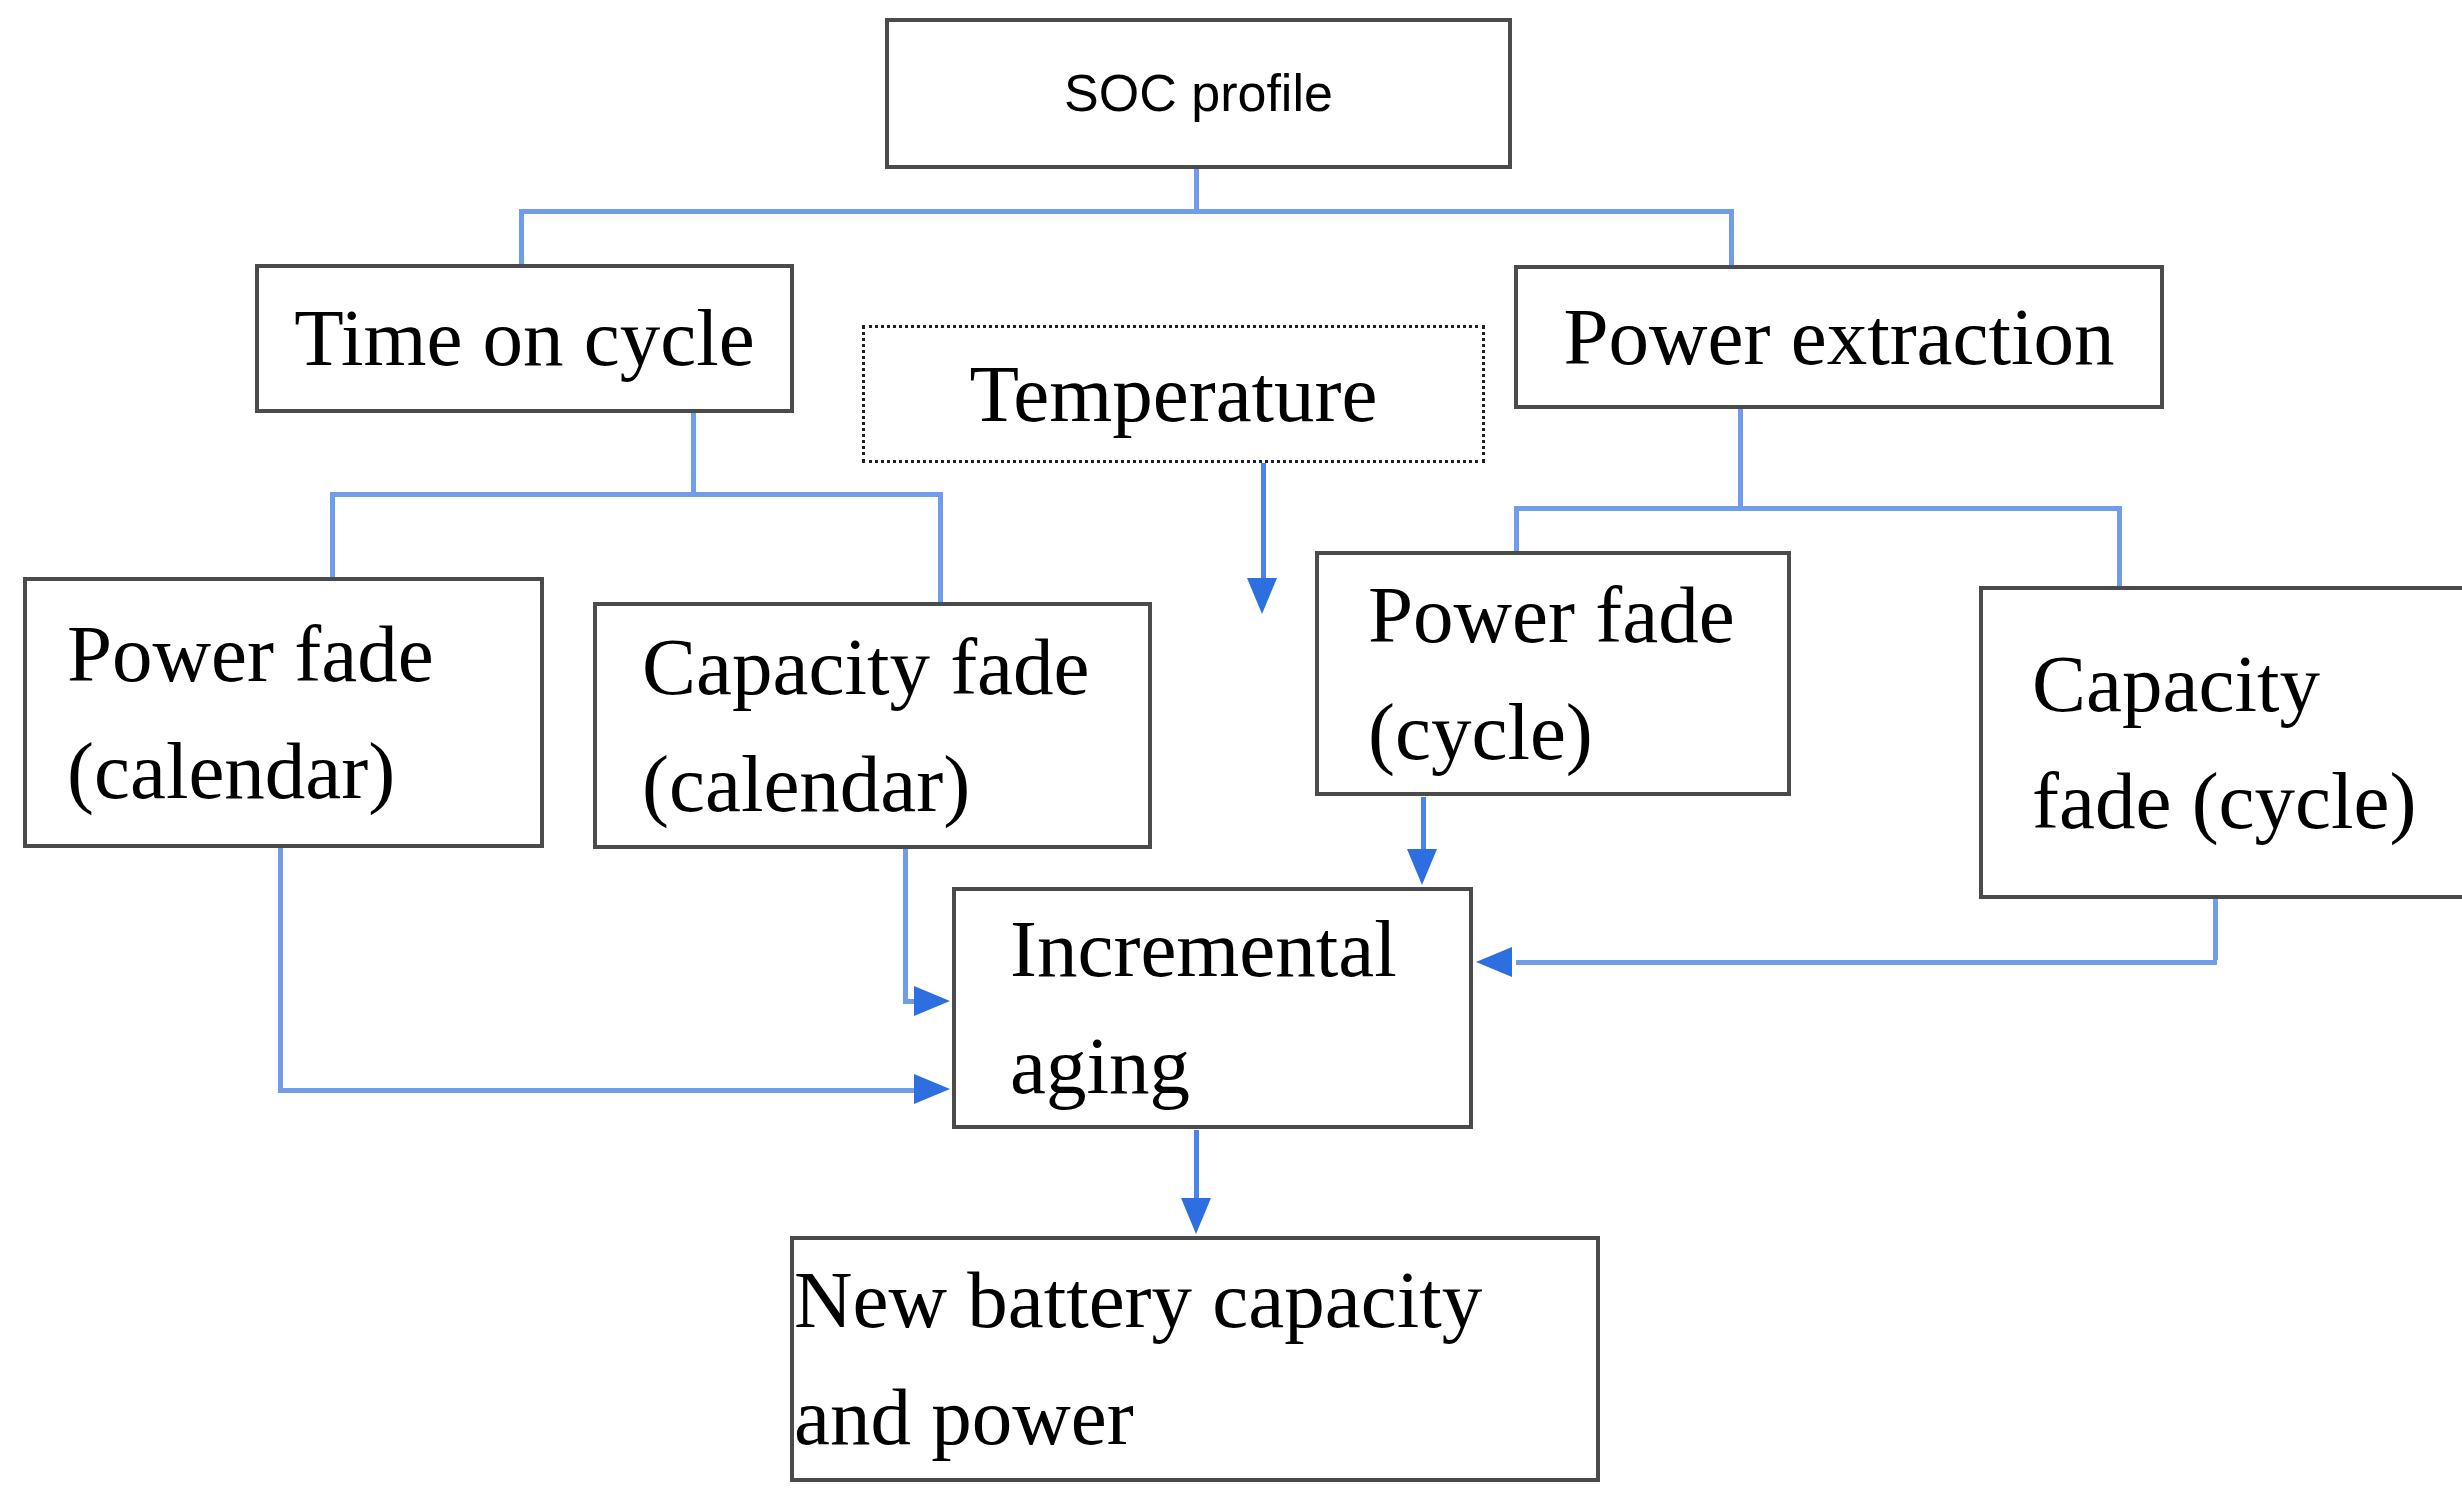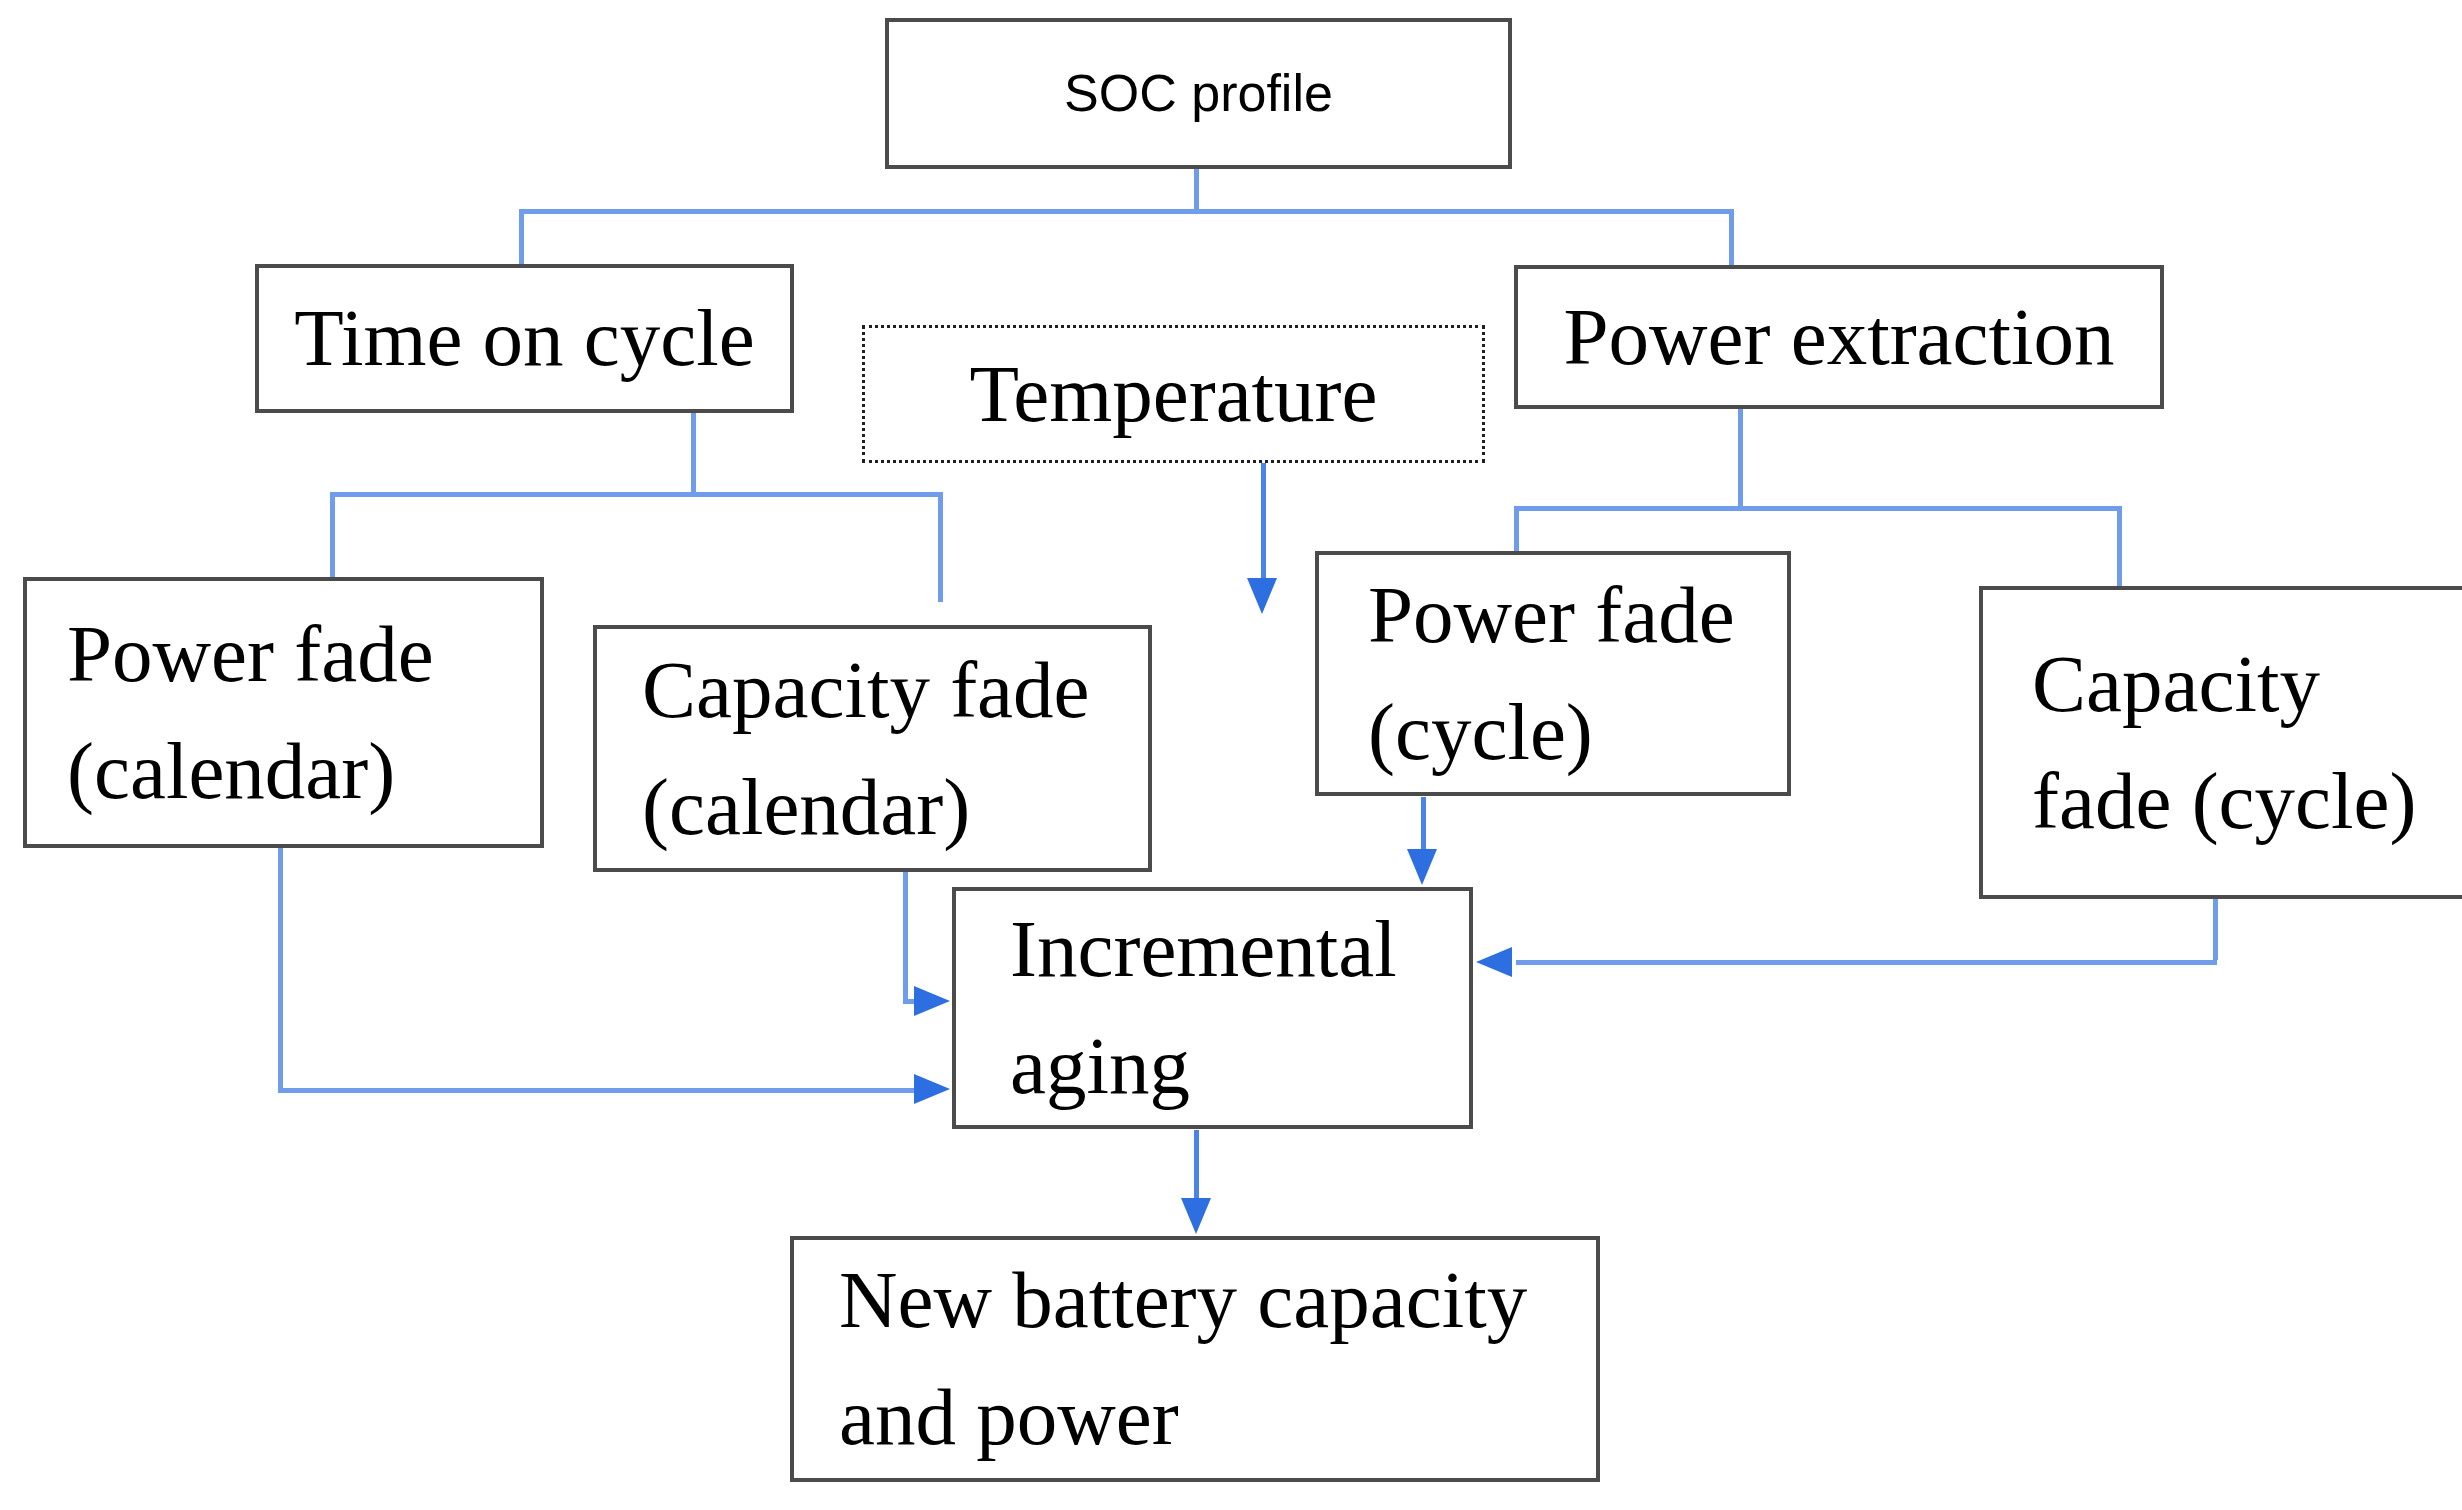--- a/index.html
+++ b/index.html
@@ -89,39 +89,39 @@
 
   <div class="node center" style="left:1514px; top:265px; width:650px; height:144px;">
     <span class="lbl">Power extraction</span>
   </div>
 
   <div class="node" style="left:23px; top:577px; width:521px; height:271px; padding-left:40px;">
     <span class="lbl">Power fade
 (calendar)</span>
   </div>
 
-  <div class="node" style="left:593px; top:602px; width:559px; height:247px; padding-left:45px;margin-top:23px;">
+  <div class="node" style="left:593px; top:602px; width:559px; height:247px; padding-left:45px;">
     <span class="lbl">Capacity fade
 (calendar)</span>
   </div>
 
   <div class="node" style="left:1315px; top:551px; width:476px; height:245px; padding-left:49px;">
     <span class="lbl">Power fade
 (cycle)</span>
   </div>
 
   <div class="node" style="left:1959px; top:586px; width:487px; height:313px; padding-left:49px;margin-left:20px;">
     <span class="lbl">Capacity
 fade (cycle)</span>
   </div>
 
   <div class="node" style="left:952px; top:887px; width:521px; height:242px; padding-left:54px;">
     <span class="lbl">Incremental
 aging</span>
   </div>
 
-  <div class="node" style="left:790px; top:1236px; width:810px; height:246px; padding-left:45px;">
+  <div class="node" style="left:790px; top:1236px; width:810px; height:246px; ">
     <span class="lbl">New battery capacity
 and power</span>
   </div>
 
 </div>
 
 
 </body></html>

